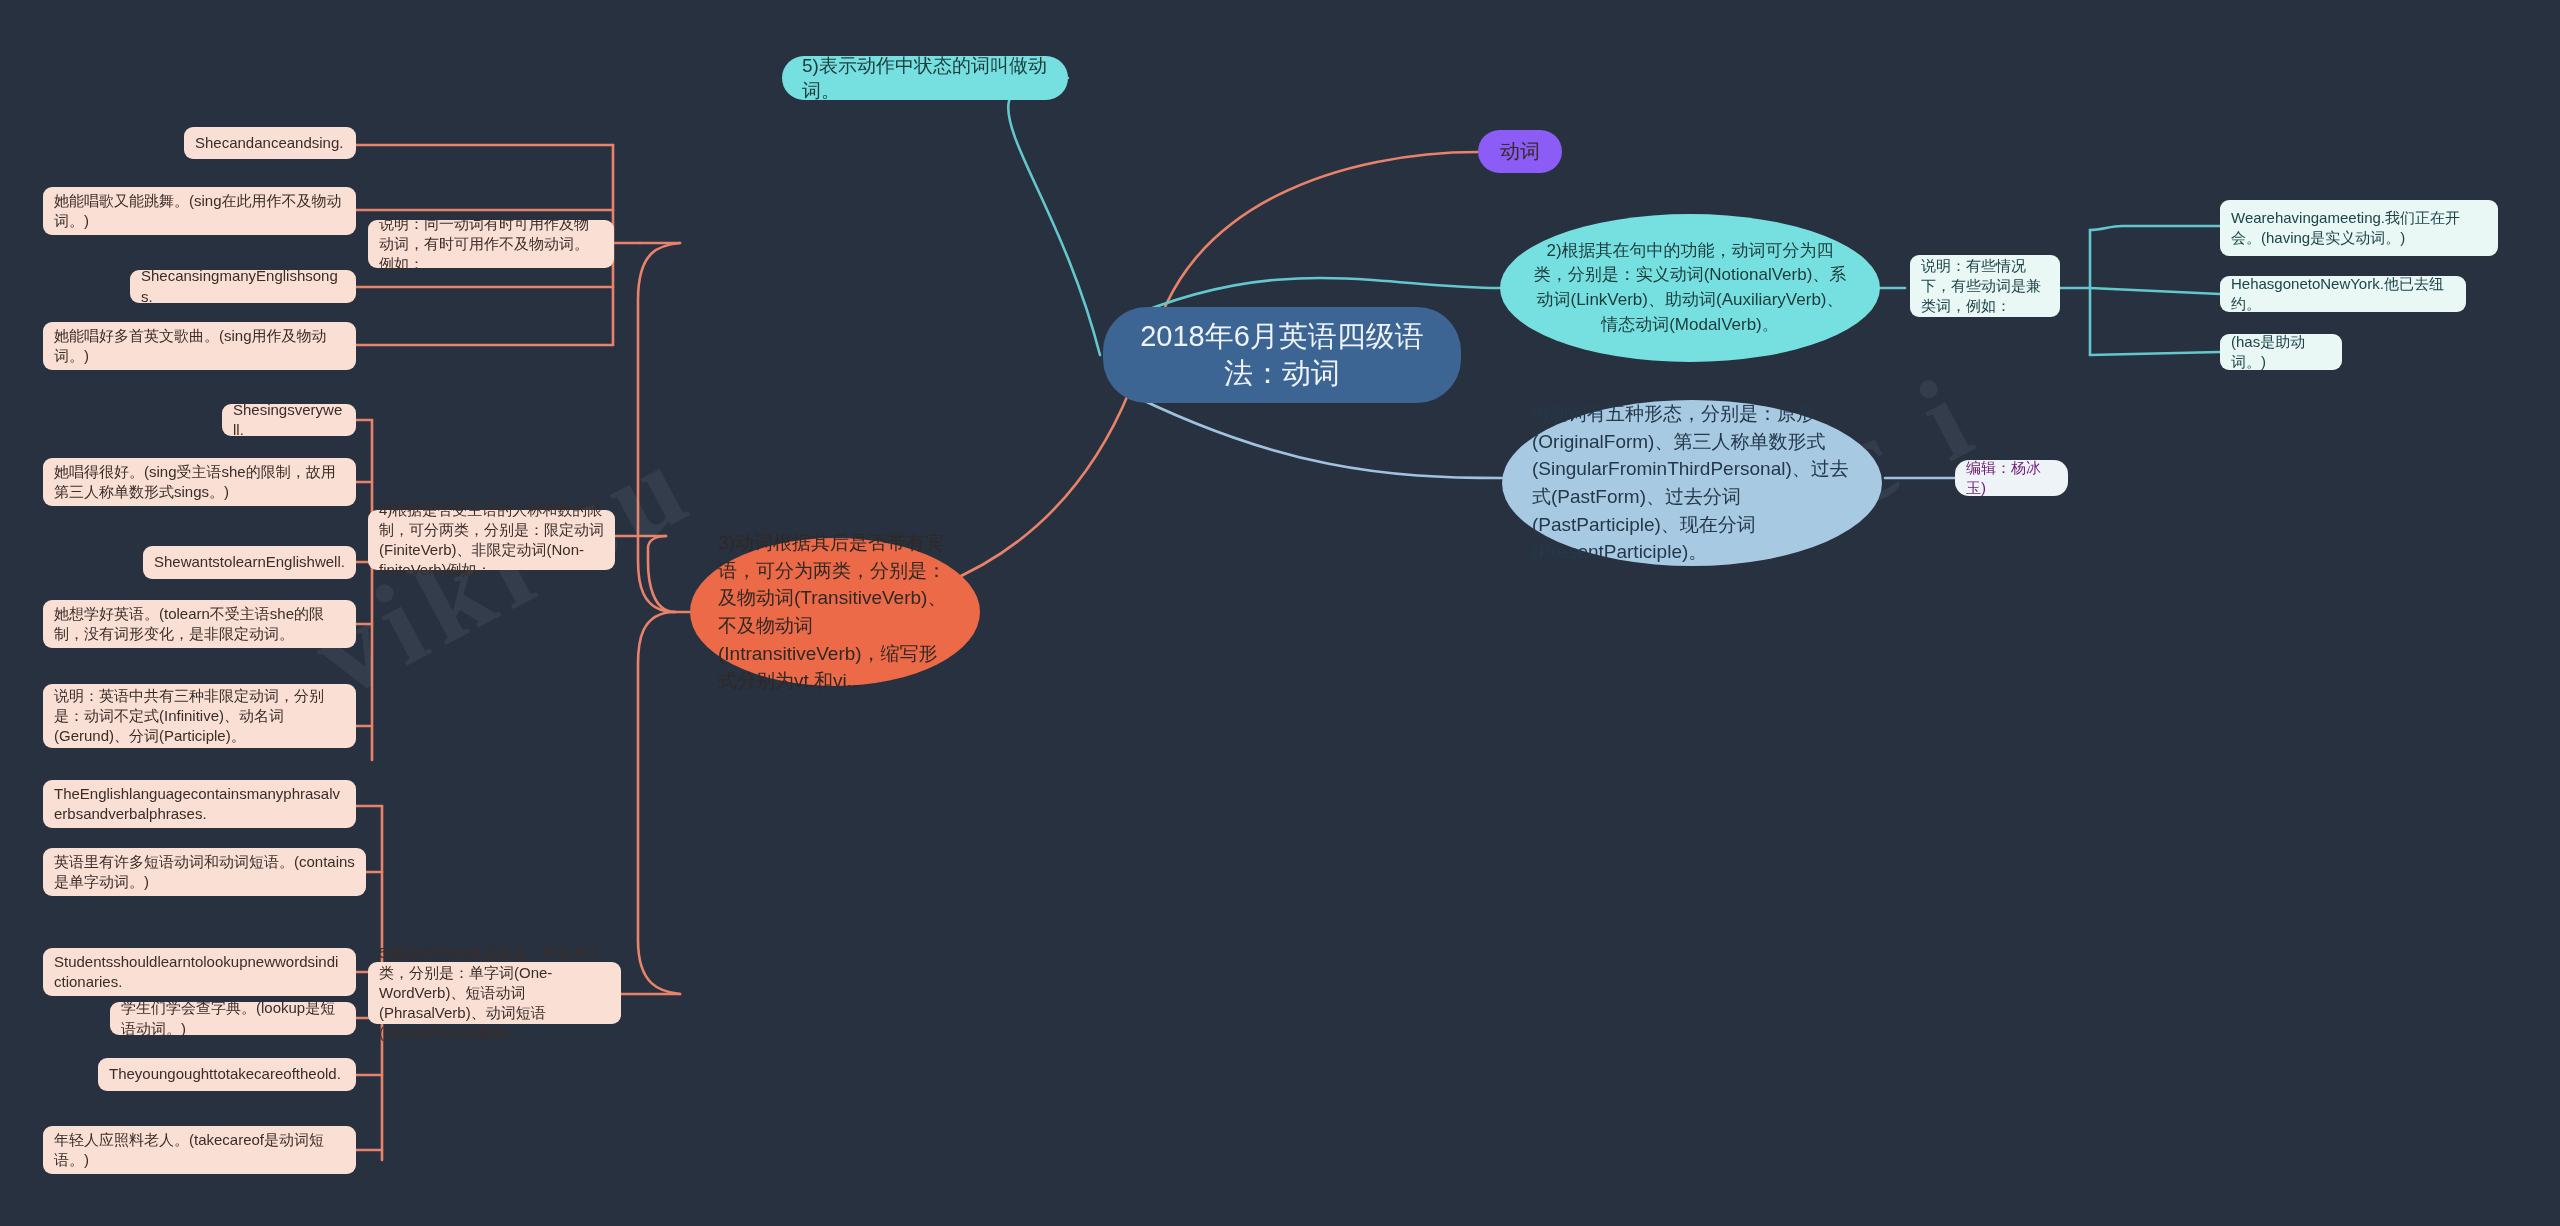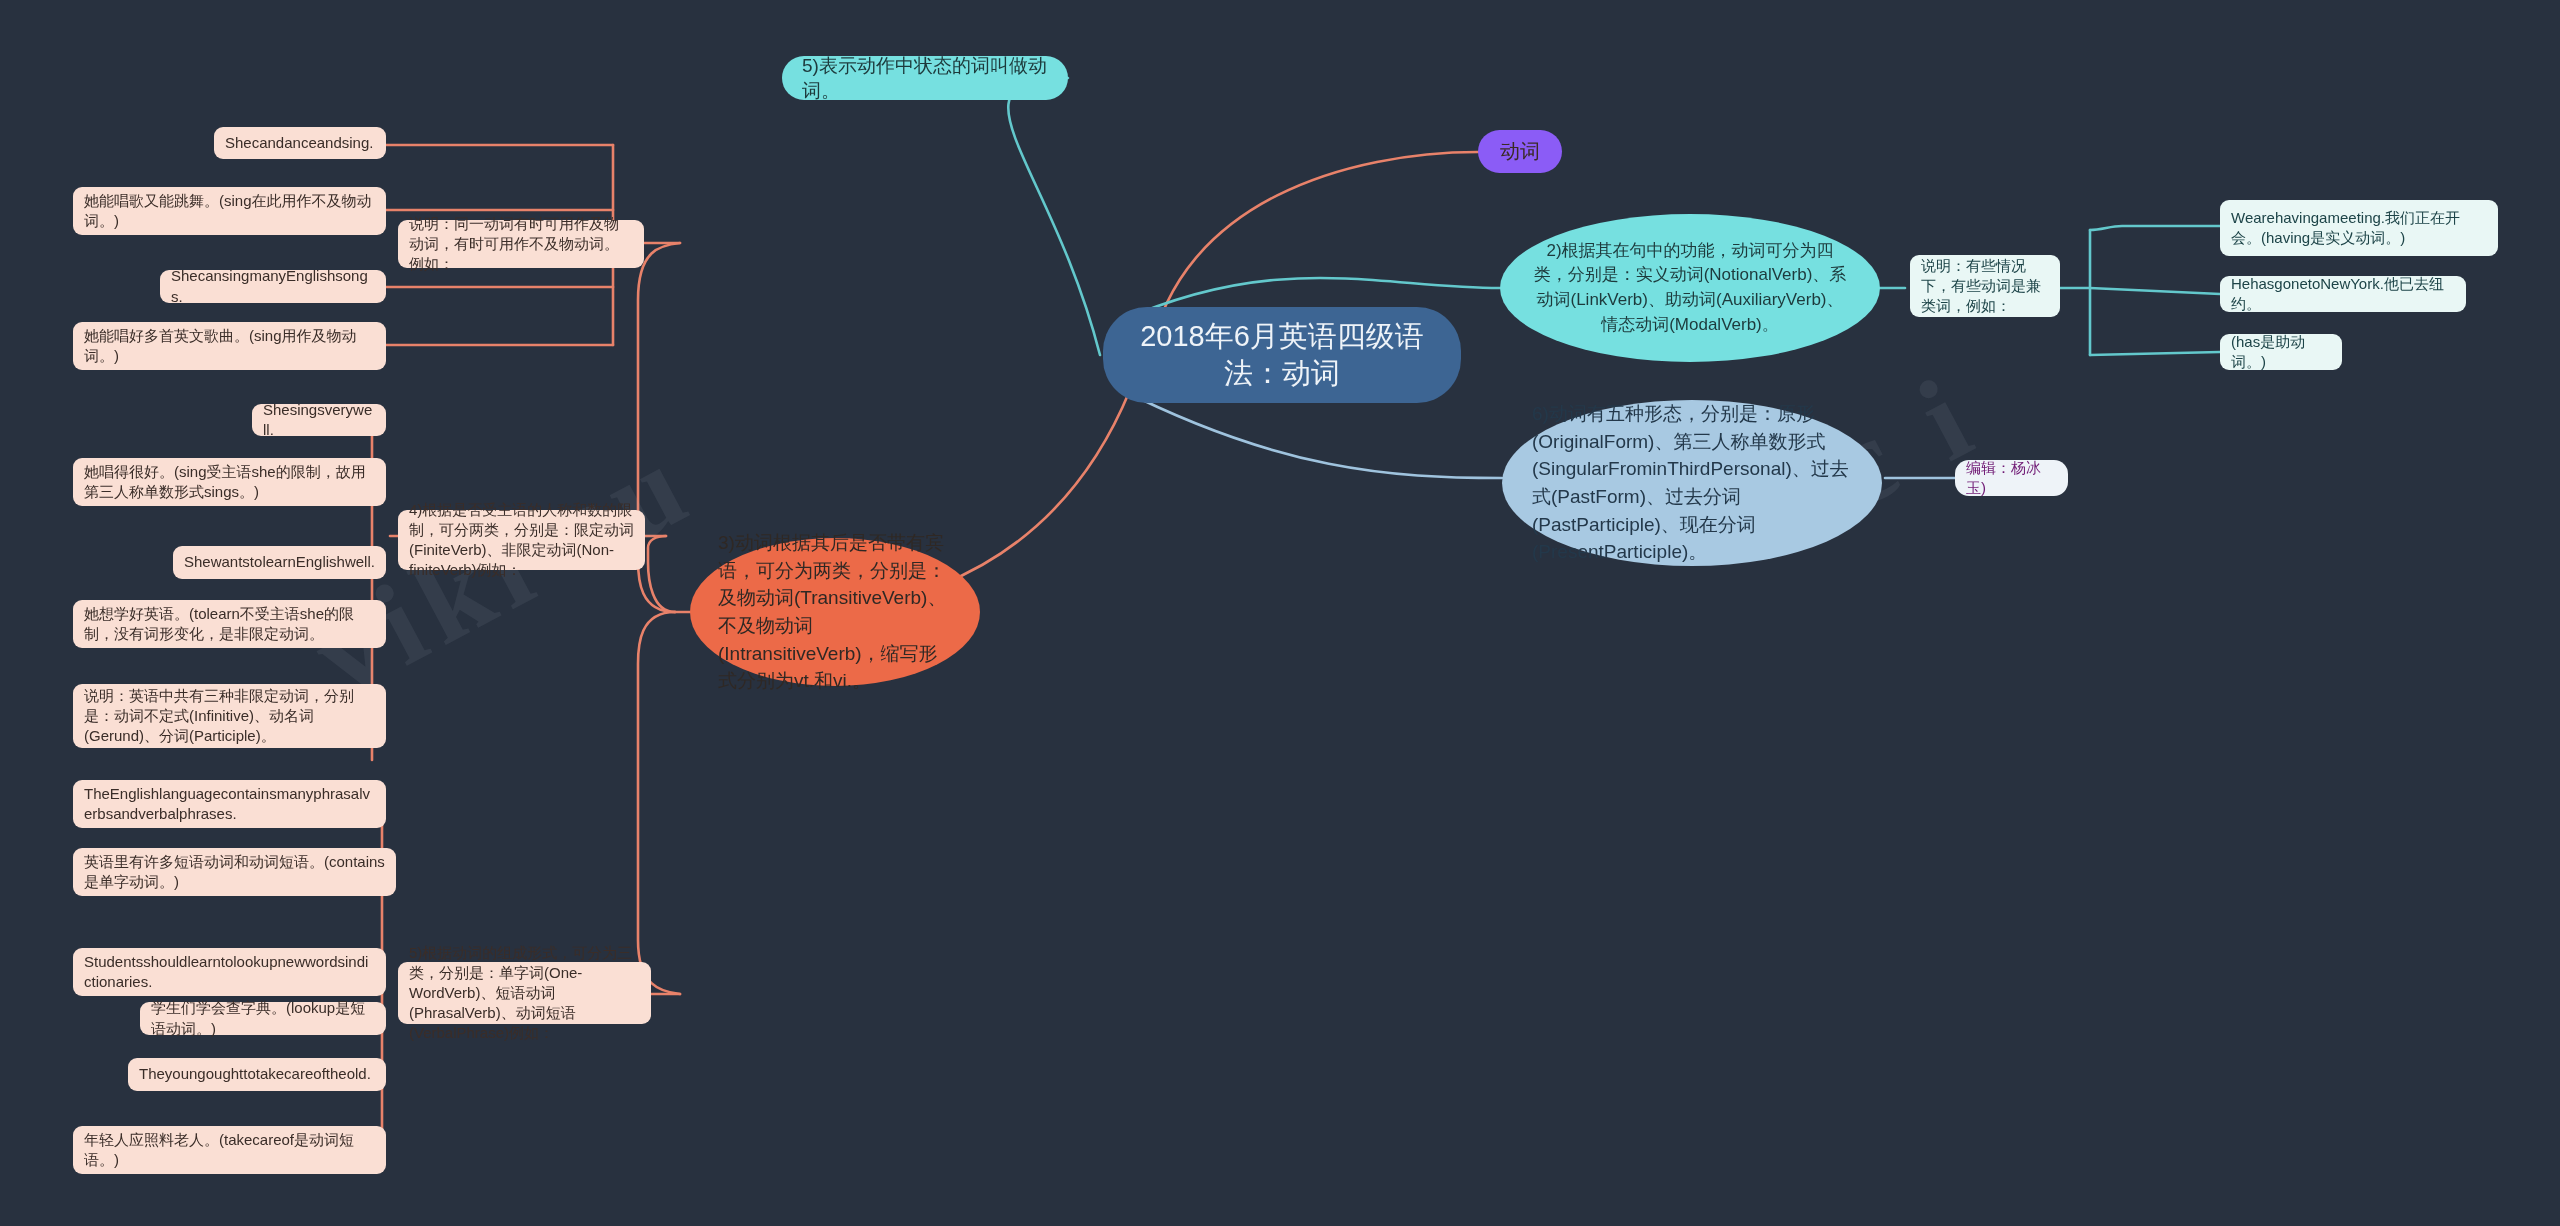--- a/index.html
+++ b/index.html
@@ -57,21 +57,20 @@
   .blob-blue{
     background:#a8c9e2; color:#23384a;
     border-radius:50%/50%;
     font-size:19px; padding:16px 30px;
     line-height:1.45;
   }
   .leaf-orange{
     background:#fadfd4; color:#3a2d28;
     border-radius:9px; font-size:15px;
     padding:8px 11px;
-    margin-left:30px;
   }
   .leaf-cyan{
     background:#e9f7f5; color:#1d4448;
     border-radius:9px; font-size:15px;
     padding:8px 11px;
   }
   .leaf-blue{
     background:#eef3f8; color:#701a75;
     border-radius:14px; font-size:15px;
     padding:8px 11px;

